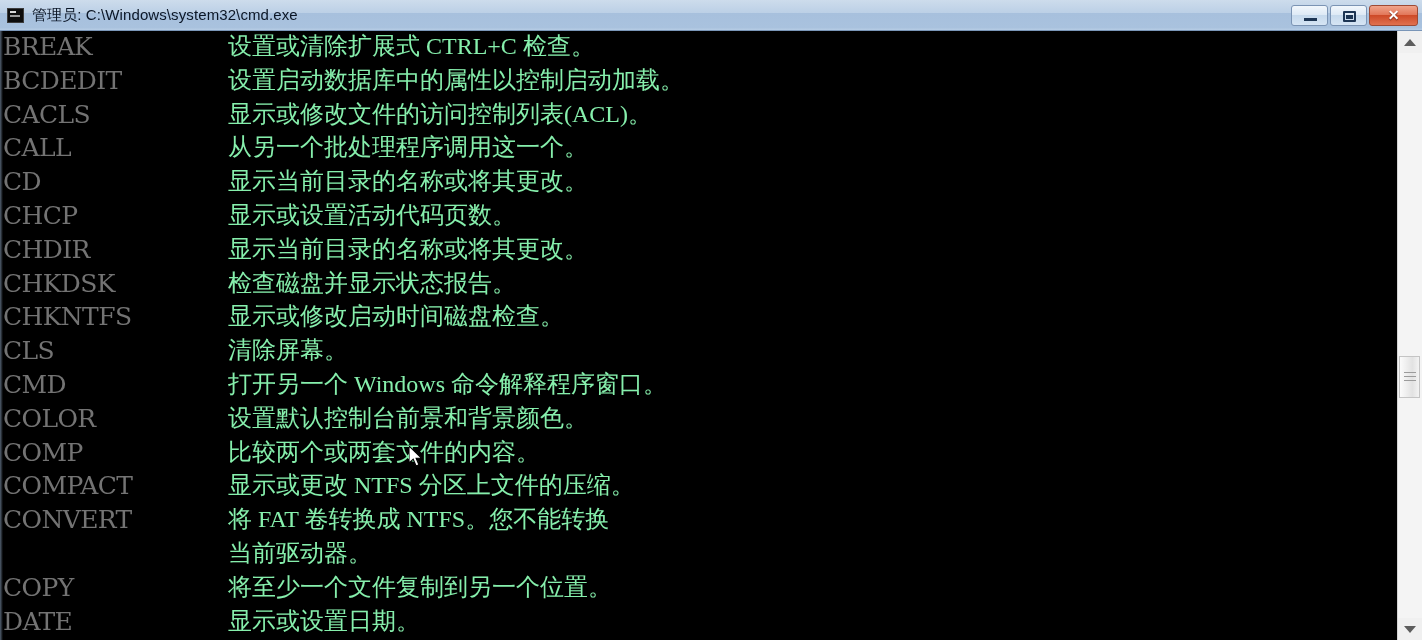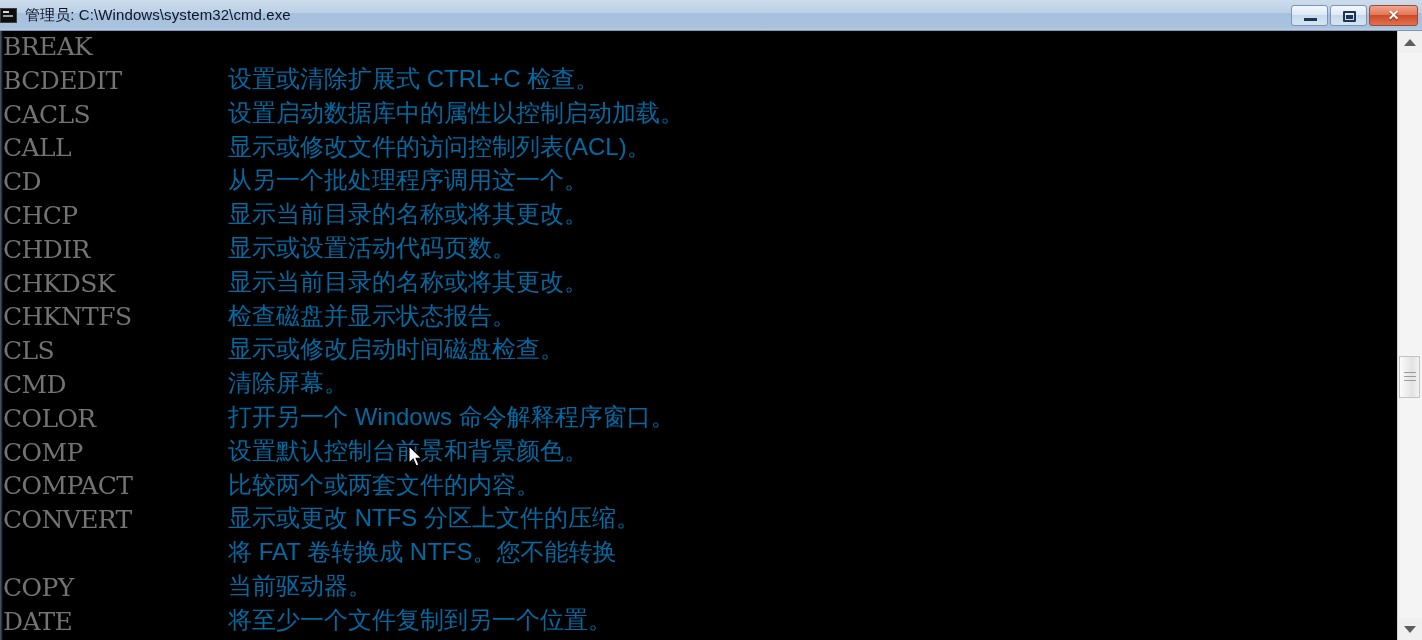--- a/index.html
+++ b/index.html
@@ -35,20 +35,21 @@
                 #a9c2de 92%,
                 #b7cde5 100%);
     border-bottom: 1px solid #7a96b8;
     box-sizing: border-box;
     display: flex;
     align-items: center;
   }
   .titlebar-left {
     display: flex;
     align-items: center;
+    padding-left: 7px;
     flex: 1 1 auto;
     min-width: 0;
   }
   .app-icon {
     width: 17px;
     height: 15px;
     background: #0d0d0d;
     border: 1px solid #3c3c3c;
     box-sizing: border-box;
     position: relative;
@@ -165,26 +166,25 @@
     display: inline-block;
     width: 225px;
     font-family: "DejaVu Serif", "Liberation Serif", serif;
     font-size: 25px;
     color: #737373;
     letter-spacing: -0.6px;
     vertical-align: top;
   }
   .line .desc {
     display: inline-block;
-    font-family: Liberation Sans, sans-serif;
+    font-family: Liberation Serif, serif;
     font-size: 24px;
-    color: #0369a1;
+    color: #86efac;
     vertical-align: top;
     white-space: pre;
-    margin-top: 32px;
   }
 
   
   .edge-glow {
     position: absolute;
     left: 0; top: 31px;
     width: 3px; height: 609px;
     background: linear-gradient(to right, rgba(150,175,205,0.55), rgba(0,0,0,0));
     pointer-events: none;
   }

